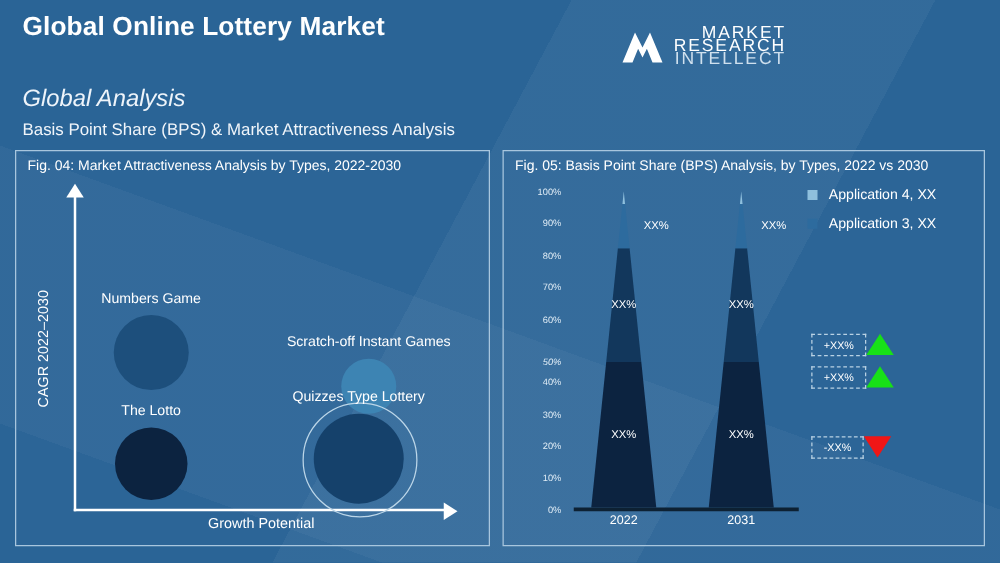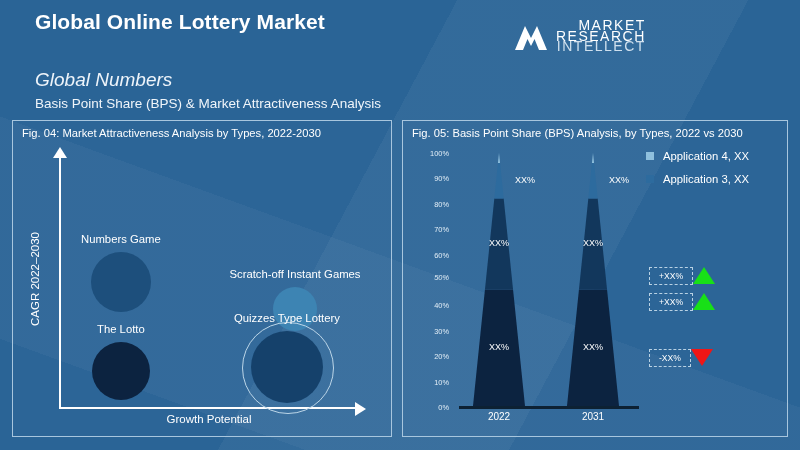--- a/index.html
+++ b/index.html
@@ -15,21 +15,21 @@
     position:absolute; left:0; top:0; width:800px; height:450px;
     background:linear-gradient(118deg, rgba(255,255,255,0.00) 44%, rgba(255,255,255,0.045) 44%, rgba(255,255,255,0.045) 72%, rgba(255,255,255,0.00) 72%);
     pointer-events:none; z-index:0;
   }
   .bg-wedge-b{
     position:absolute; left:0; top:0; width:800px; height:450px;
     background:linear-gradient(200deg, rgba(255,255,255,0.00) 55%, rgba(255,255,255,0.035) 55%, rgba(255,255,255,0.035) 85%, rgba(255,255,255,0.00) 85%);
     pointer-events:none; z-index:0;
   }
 
-  .header{position:absolute;left:17px;top:0;width:636px;height:118px;z-index:2;}
+  .header{position:absolute;left:0;top:0;width:636px;height:118px;z-index:2;}
   .main-title{
     position:absolute;left:18px;top:10px;
     font-size:21px;font-weight:bold;letter-spacing:0.1px;color:#ffffff;
   }
   .sub-title{
     position:absolute;left:18px;top:69px;
     font-size:19px;font-style:italic;font-weight:normal;color:#eef4fa;
   }
   .sub-sub{
     position:absolute;left:18px;top:96px;
@@ -93,21 +93,21 @@
   .tri-down{width:0;height:0;border-left:11px solid transparent;border-right:11px solid transparent;border-top:17px solid #f01616;}
 </style>
 </head>
 <body>
 
 <div class="bg-wedge-a"></div>
 <div class="bg-wedge-b"></div>
 
 <div class="header">
   <div class="main-title">Global Online Lottery Market</div>
-  <div class="sub-title">Global Numbers</div>
+  <div class="sub-title">Global Analysis</div>
   <div class="sub-sub">Basis Point Share (BPS) &amp; Market Attractiveness  Analysis</div>
 
   <div class="logo">
     <svg class="logo-mark" viewBox="0 0 36 32">
       <path d="M2 30 L12 6 L18 18 L24 6 L34 30 L26 30 L21.5 19 L18 26 L14.5 19 L10 30 Z" fill="#ffffff"></path>
     </svg>
     <div class="logo-text">
       <div>MARKET</div>
       <div>RESEARCH</div>
       <div>INTELLECT</div>
@@ -142,21 +142,21 @@
 <div class="panel" id="panel-right">
   <div class="panel-title">Fig. 05: Basis Point Share (BPS) Analysis, by Types,  2022 vs 2030</div>
 
   <div class="bps">
     <div id="ytick-layer">
         <div class="ytick" style="left: 12px; top: 28px;">100%</div>
         <div class="ytick" style="left: 12px; top: 53.4px;">90%</div>
         <div class="ytick" style="left: 12px; top: 78.8px;">80%</div>
         <div class="ytick" style="left: 12px; top: 104.2px;">70%</div>
         <div class="ytick" style="left: 12px; top: 129.6px;">60%</div>
-        <div class="ytick" style="left: 12px; top: 152px; font-style: italic;">50%</div>
+        <div class="ytick" style="left: 12px; top: 164px; font-style: italic;">50%</div>
         <div class="ytick" style="left: 12px; top: 180.4px;">40%</div>
         <div class="ytick" style="left: 12px; top: 205.8px;">30%</div>
         <div class="ytick" style="left: 12px; top: 231.2px;">20%</div>
         <div class="ytick" style="left: 12px; top: 256.6px;">10%</div>
         <div class="ytick" style="left: 12px; top: 282px;">0%</div>
       </div>
     <div id="cone-layer">
         <svg class="cone" width="56" height="255" viewBox="0 0 56 255" style="left: 68px; top: 32px;">
           <path d="M 2 253 L 13.959999999999999 136.62 L 42.04 136.62 L 54 253 Z" fill="#0c2340"></path>
           <path d="M 13.959999999999999 136.62 L 23.32 45.54000000000002 L 32.68 45.54000000000002 L 42.04 136.62 Z" fill="#12375c"></path>

